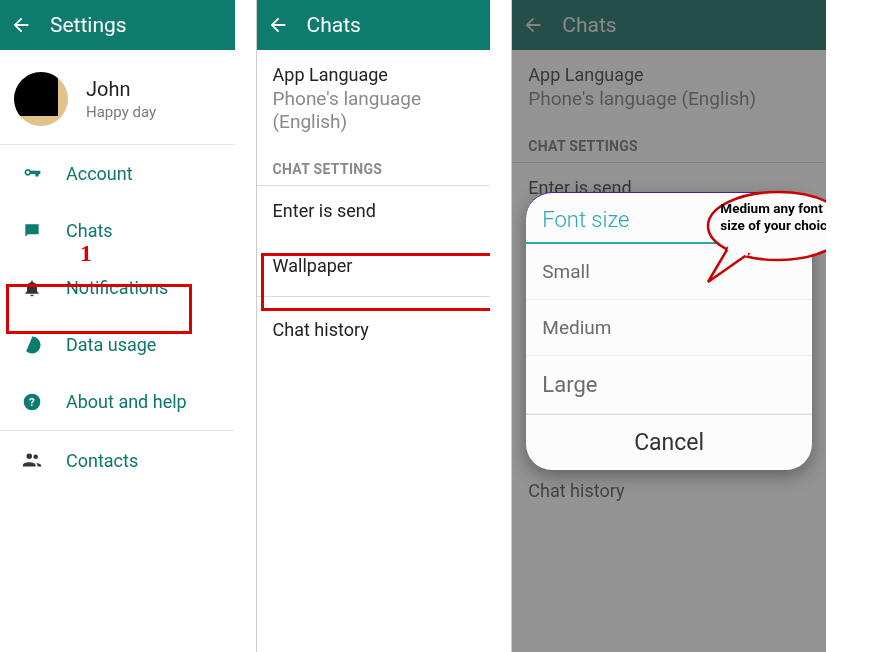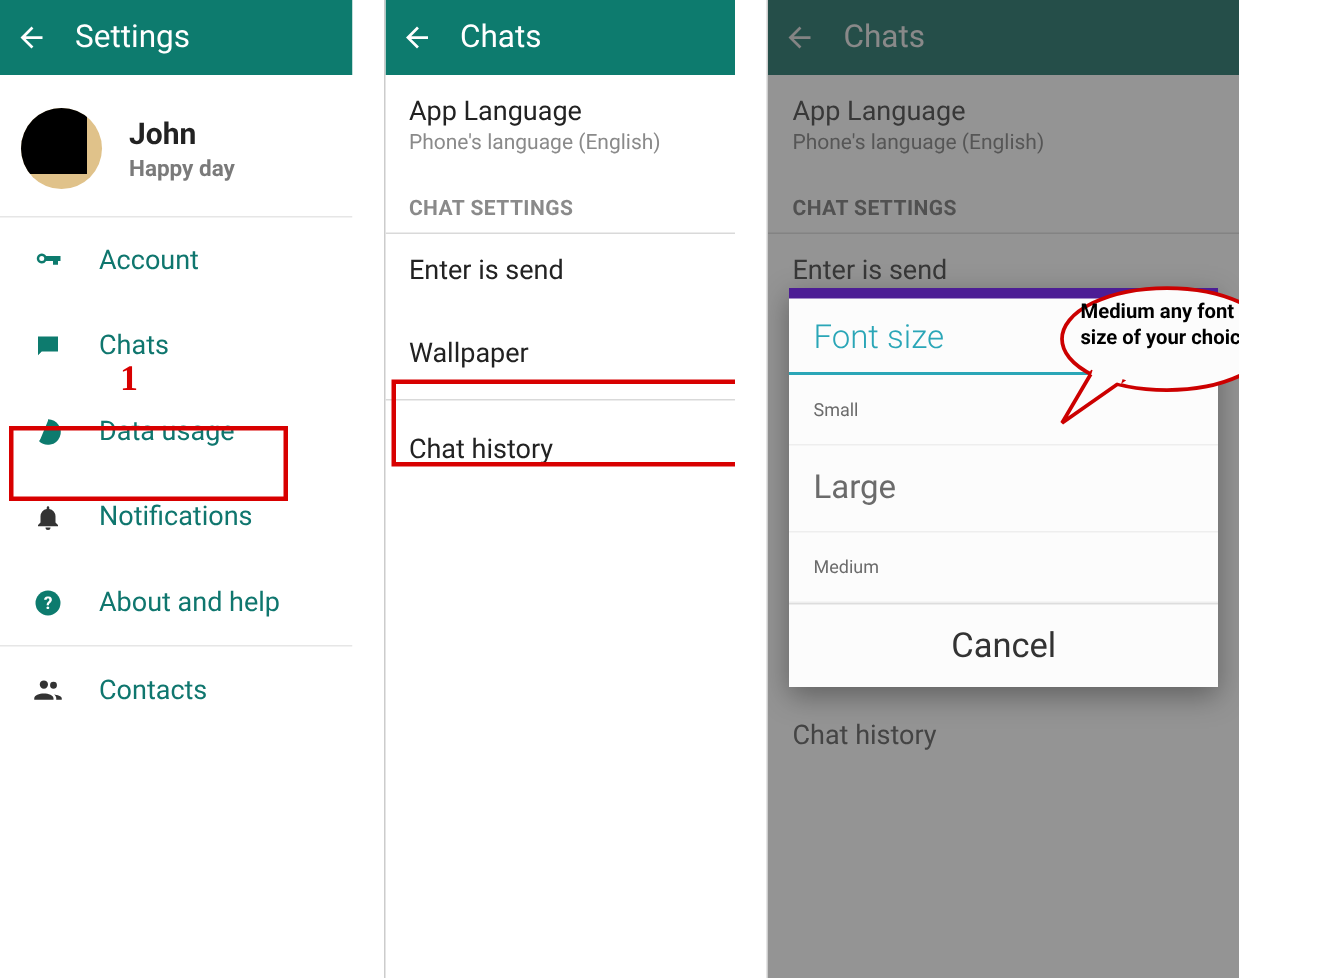--- a/index.html
+++ b/index.html
@@ -40,21 +40,20 @@
     margin-right: 18px;
     cursor: pointer;
   }
   .appbar svg { display: block; }
   
   
   .profile {
     display: flex;
     align-items: center;
     padding: 22px 14px 18px 14px;
-    font-weight: bold;
   }
   .avatar {
     width: 54px;
     height: 54px;
     border-radius: 50%;
     margin-right: 18px;
     position: relative;
     overflow: hidden;
     background: #e0c28a;
   }
@@ -100,21 +99,21 @@
     font-size: 24px;
     font-family: Georgia, serif;
   }
   
   
   .list-item {
     padding: 14px 16px;
     position: relative;
   }
   .li-title { font-size: 18px; color: #222; }
-  .li-sub { font-size: 14px; color: #8a8a8a; margin-top: 2px; }
+  .li-sub { font-size: 19px; color: #8a8a8a; margin-top: 2px; }
   .section-header {
     padding: 14px 16px 8px 16px;
     font-size: 14px;
     font-weight: bold;
     color: #8a8a8a;
     letter-spacing: 0.3px;
   }
   .sep { height: 1px; background: #d9d9d9; }
   
   
@@ -131,38 +130,39 @@
   .p3-content .li-title, .p3-content .section-header, .p3-content .li-sub { color: #6a6a6a; }
   .p3-content .li-title { color: #333; }
   .p3-content .li-sub { color: #777; }
   
   .dialog {
     position: absolute;
     left: 14px;
     right: 14px;
     top: 192px;
     background: #fcfcfc;
-    border-top: 7px solid #4c1d95;
+    border-top: 1px solid #4c1d95;
     box-shadow: 0 6px 18px rgba(0,0,0,0.35);
+    border-radius: 26px;
   }
   .dialog-title-row {
     display: flex;
     align-items: flex-start;
     padding: 14px 16px 10px 16px;
     border-bottom: 2px solid #2aa6b7;
     position: relative;
   }
   .dialog-title {
     font-size: 22px;
     color: #2aa6b7;
     font-weight: 300;
   }
   .dialog-opt {
     padding: 16px 16px;
-    font-size: 12px;
+    font-size: 19px;
     color: #6b6b6b;
     border-bottom: 1px solid #eee;
   }
   .dialog-opt:last-of-type { border-bottom: none; }
   .dialog-cancel {
     text-align: center;
     padding: 14px 0 14px 0;
     font-size: 23px;
     color: #333;
     border-top: 1px solid #ddd;
@@ -236,33 +236,33 @@
         <svg width="20" height="20" viewBox="0 0 24 24">
             <path class="teal" d="M4 4h16v12H7l-3 3V4z"></path>
           </svg>
       </span>
       <span>Chats</span>
     </div>
 
     <div class="menu-item">
       <span class="icon">
         <svg width="20" height="20" viewBox="0 0 24 24">
+            <path class="dark" d="M12 22a2 2 0 0 0 2-2h-4a2 2 0 0 0 2 2zm6-6V11a6 6 0 0 0-5-5.9V4a1 1 0 1 0-2 0v1.1A6 6 0 0 0 6 11v5l-2 2v1h16v-1l-2-2z"></path>
+          </svg>
+      </span>
+      <span>Notifications</span>
+    </div>
+
+    <div class="menu-item">
+      <span class="icon">
+        <svg width="20" height="20" viewBox="0 0 24 24">
             <path class="teal" fill="none" stroke="#0d7b6e" stroke-width="2.5" d="M12 3a9 9 0 1 1-6.4 15.4"></path>
           </svg>
       </span>
       <span>Data usage</span>
-    </div>
-
-    <div class="menu-item">
-      <span class="icon">
-        <svg width="20" height="20" viewBox="0 0 24 24">
-            <path class="dark" d="M12 22a2 2 0 0 0 2-2h-4a2 2 0 0 0 2 2zm6-6V11a6 6 0 0 0-5-5.9V4a1 1 0 1 0-2 0v1.1A6 6 0 0 0 6 11v5l-2 2v1h16v-1l-2-2z"></path>
-          </svg>
-      </span>
-      <span>Notifications</span>
     </div>
 
     <div class="menu-item">
       <span class="icon">
         <svg width="20" height="20" viewBox="0 0 24 24">
             <circle class="teal" cx="12" cy="12" r="10"></circle>
             <text x="12" y="17" text-anchor="middle" font-size="14" fill="#fff" font-weight="bold">?</text>
           </svg>
       </span>
       <span>About and help</span>
@@ -346,22 +346,22 @@
       <div class="list-item" style="padding-top:8px;">
         <div class="li-title" style="color:#444">Chat history</div>
       </div>
     </div>
 
     <div class="dialog">
       <div class="dialog-title-row">
         <span class="dialog-title">Font size</span>
       </div>
       <div class="dialog-opt">Small</div>
+      <div class="dialog-opt">Medium</div>
       <div class="dialog-opt" style="font-size:22px;">Large</div>
-      <div class="dialog-opt">Medium</div>
       <div class="dialog-cancel">Cancel</div>
     </div>
 
     <div class="stepnum" style="right:10px; top:196px;">3</div>
 
     <div class="bubble">
       <svg width="160" height="100">
         <ellipse cx="80" cy="38" rx="70" ry="34" fill="#fcfcfc" stroke="#c00" stroke-width="2.5"></ellipse>
         <path d="M30 60 L10 94 L50 66 Z" fill="#fcfcfc" stroke="#c00" stroke-width="2.5"></path>
         <path d="M30 60 L50 66" stroke="#fcfcfc" stroke-width="4"></path>

